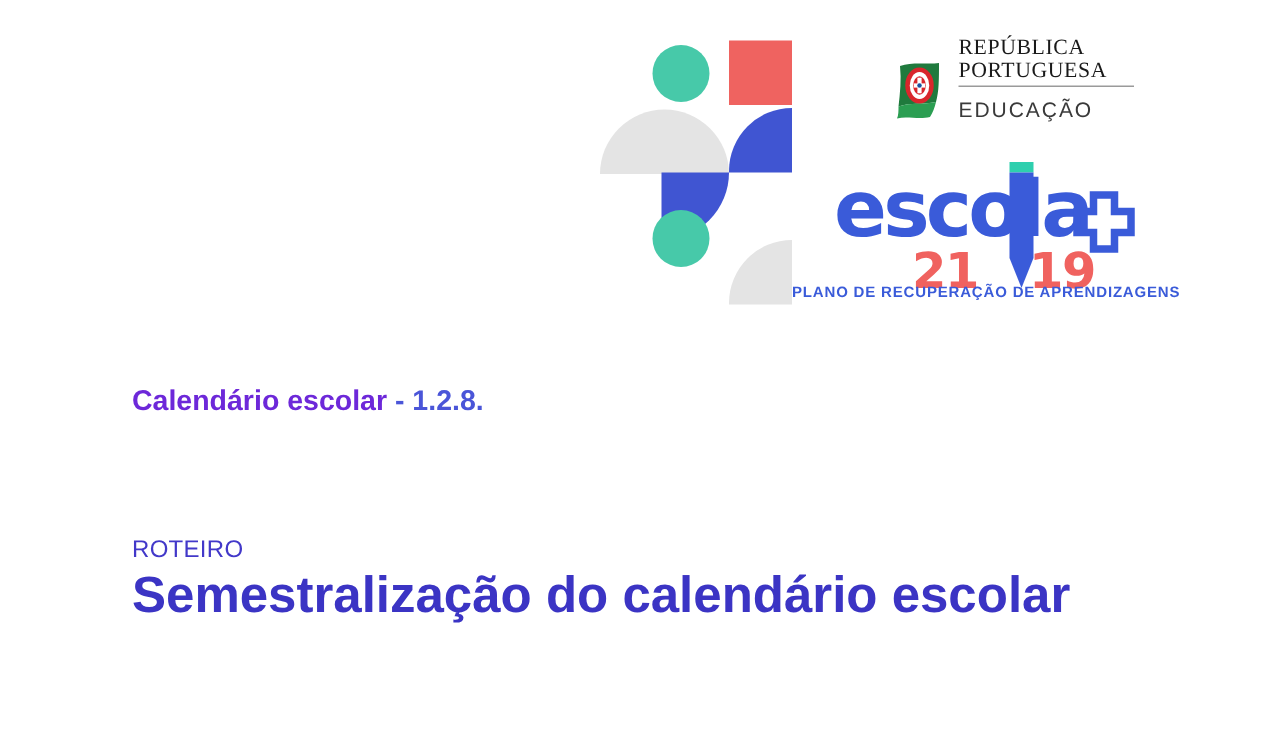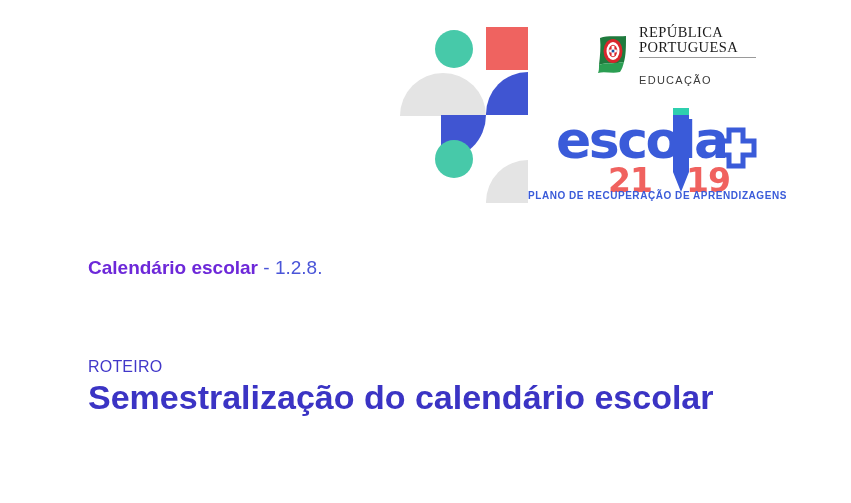--- a/index.html
+++ b/index.html
@@ -79,21 +79,21 @@
   
   #republica-logo {
     position: absolute;
     left: 596px;
     top: 24px;
     width: 160px;
     height: 62px;
   }
   #republica-logo .rp-row {
     display: flex;
-    align-items: center;
+    align-items: flex-end;
   }
   #rp-emblem { width: 34px; height: 40px; flex: 0 0 34px; }
   #rp-wordmark {
     margin-left: 9px;
     padding-top: 1px;
   }
   #rp-wordmark .rp-line {
     font-family: "Liberation Serif", serif;
     font-size: 14.5px;
     line-height: 14.5px;
@@ -101,23 +101,23 @@
     color: #1a1a1a;
     white-space: nowrap;
   }
   #rp-rule {
     margin-top: 3px;
     width: 117px;
     height: 1px;
     background: #9a9a9a;
   }
   #rp-educacao {
-    margin-top: 16px;
+    margin-top: 7px;
     font-family: "Liberation Sans", sans-serif;
-    font-size: 11px;
+    font-size: 14px;
     letter-spacing: 1.3px;
     color: #3a3a3a;
     white-space: nowrap;
   }
 
   
   #escola-logo {
     position: absolute;
     left: 528px;
     top: 108px;
@@ -186,21 +186,21 @@
     font-weight: bold;
     color: #f03434;
     white-space: nowrap;
   }
   #kicker-line-2 {
     font-size: 19px;
     line-height: 25px;
     white-space: nowrap;
   }
   .kicker-strong { font-weight: bold; color: #6d28d9; }
-  .kicker-light  { font-weight: normal; color: #4a55d8; }
+  .kicker-light  { font-weight: bold; color: #4a55d8; }
 
   #roteiro-label {
     position: absolute;
     left: 88px;
     top: 359px;
     font-size: 16px;
     line-height: 16px;
     color: #4238c9;
     letter-spacing: 0.2px;
   }

